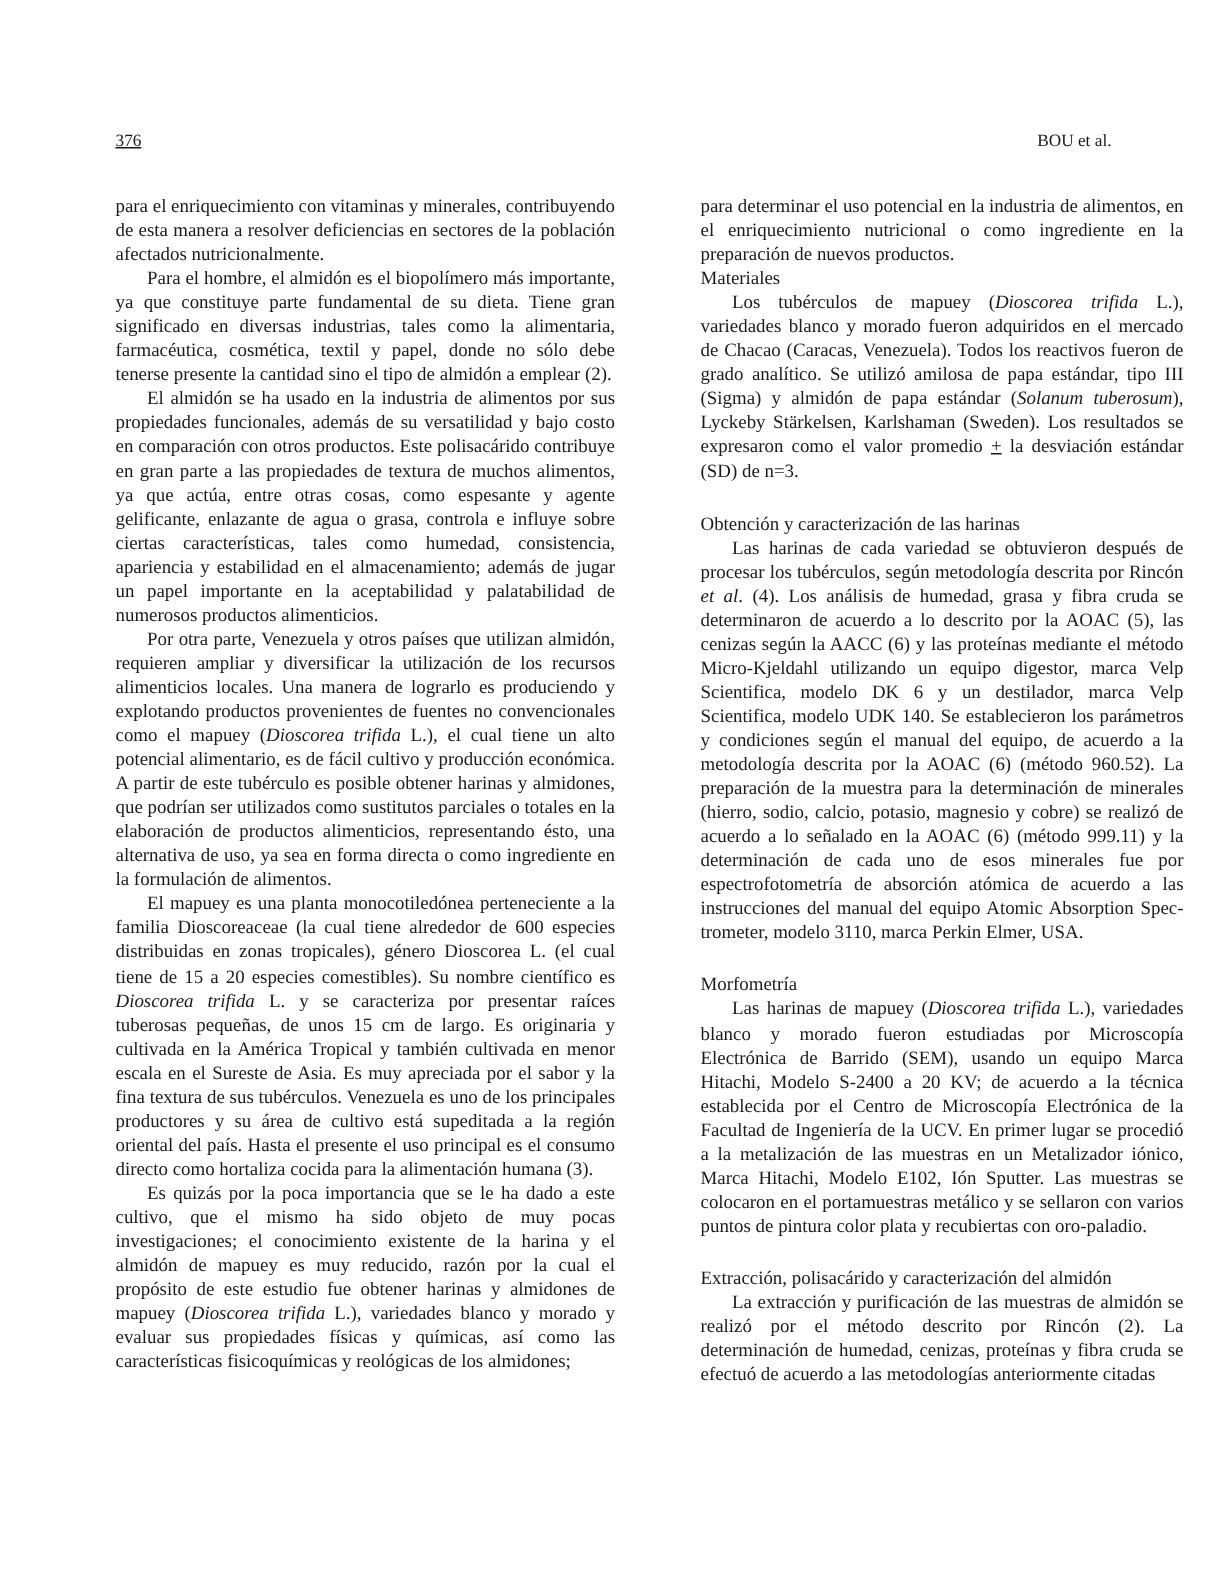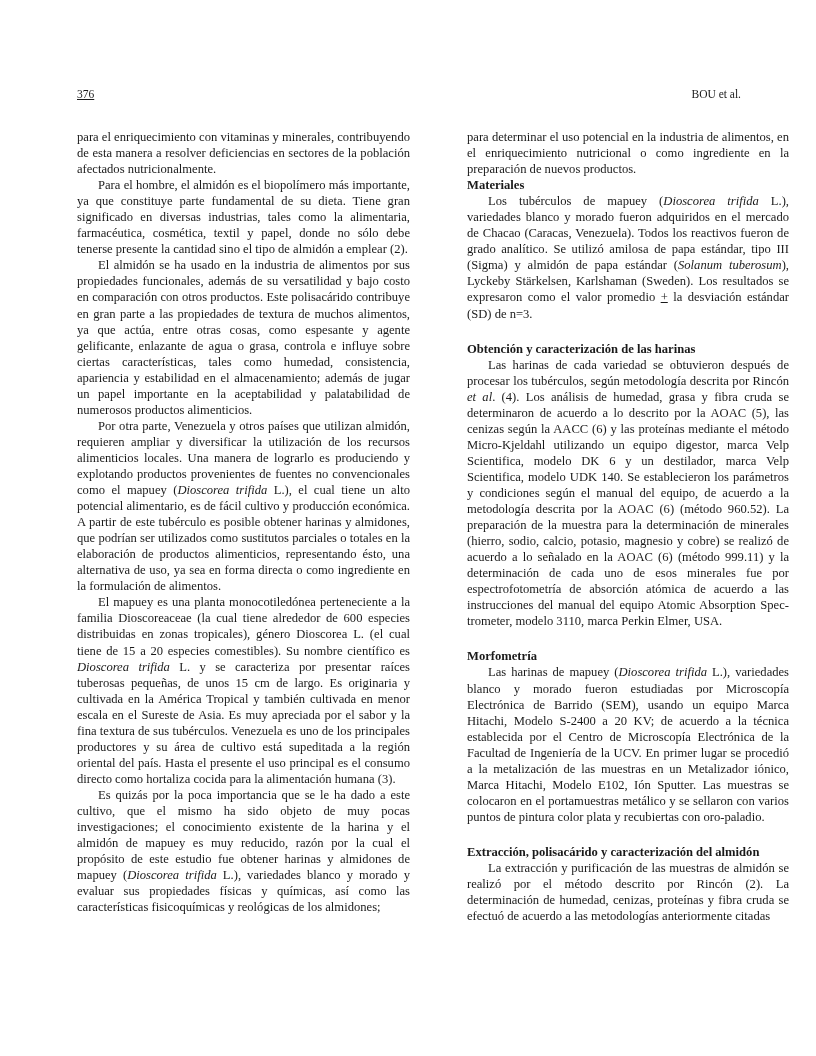--- a/index.html
+++ b/index.html
@@ -8,21 +8,21 @@
   .running-head { position: absolute; top: 88px; left: 77px; width: 664px; height: 16px;
                   font-size: 11.5px; }
   .running-head .pageno { position: absolute; left: 0; top: 0; text-decoration: underline; }
   .running-head .authors { position: absolute; left: 0; right: 0; top: 0; text-align: right; }
   .col { position: absolute; top: 129px; width: 333px; font-size: 12.6px; line-height: 16.05px; }
   .col.left { left: 77px; }
   .col.right { left: 419px; width: 322px; margin-left: 48px; }
   p { margin: 0; text-align: justify; text-indent: 21px; hyphens: manual; }
   p.noindent { text-indent: 0; }
   .section-title { text-align: center; font-weight: bold; margin: 16px 0 16px 0; font-size: 12.6px; }
-  .subhead { font-weight: bold; margin-top: 16px; text-align: left; text-indent: 0; }
+  .subhead { font-weight: normal; margin-top: 16px; text-align: left; text-indent: 0; }
   i { font-style: italic; }
   .pm { text-decoration: underline; }
 </style>
 </head>
 <body>
 
 <div class="running-head">
   <span class="pageno">376</span>
   <span class="authors">BOU et al.</span>
 </div>

